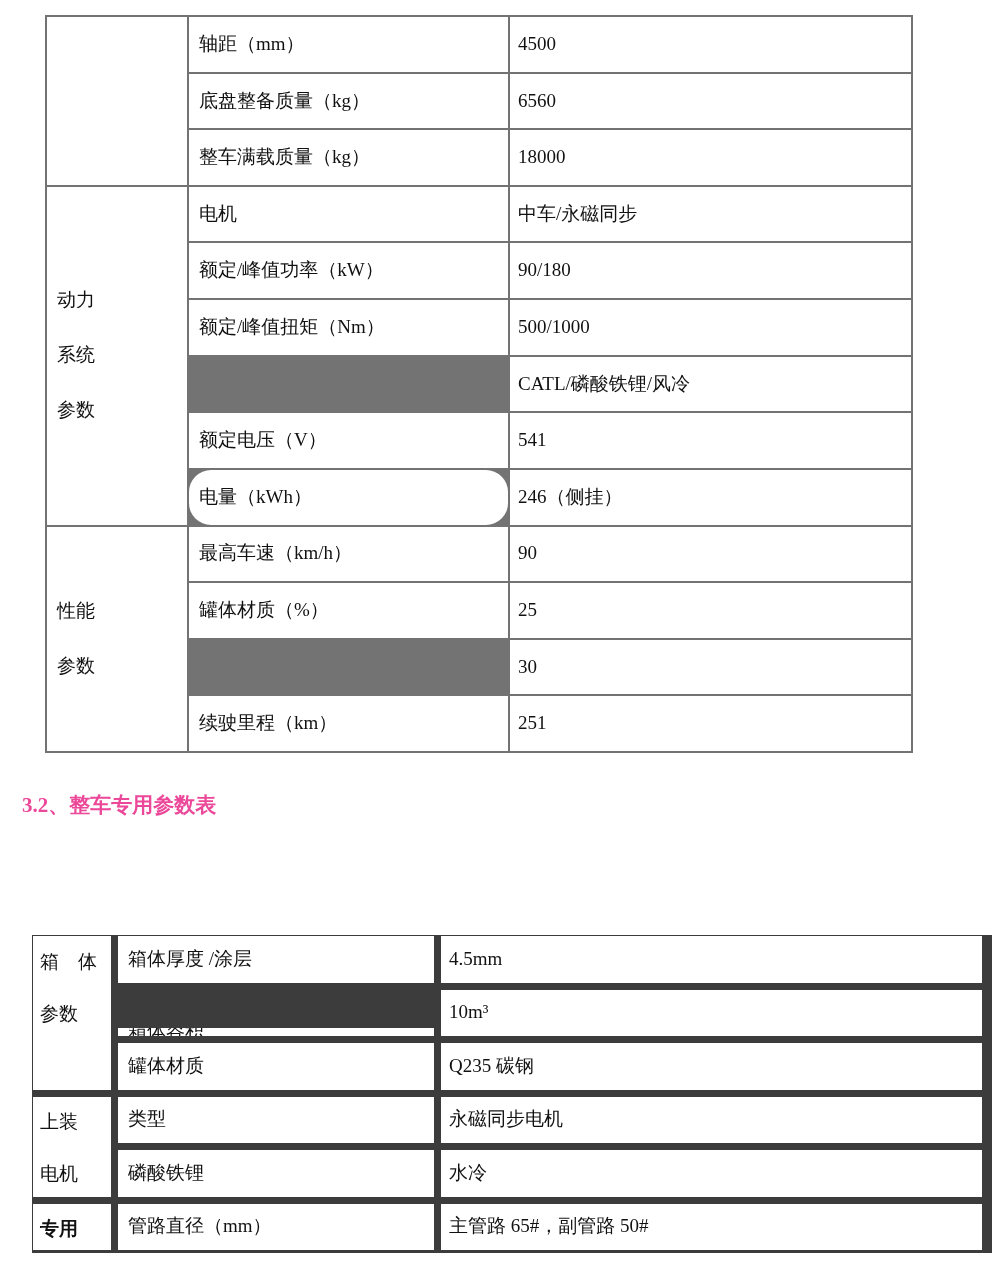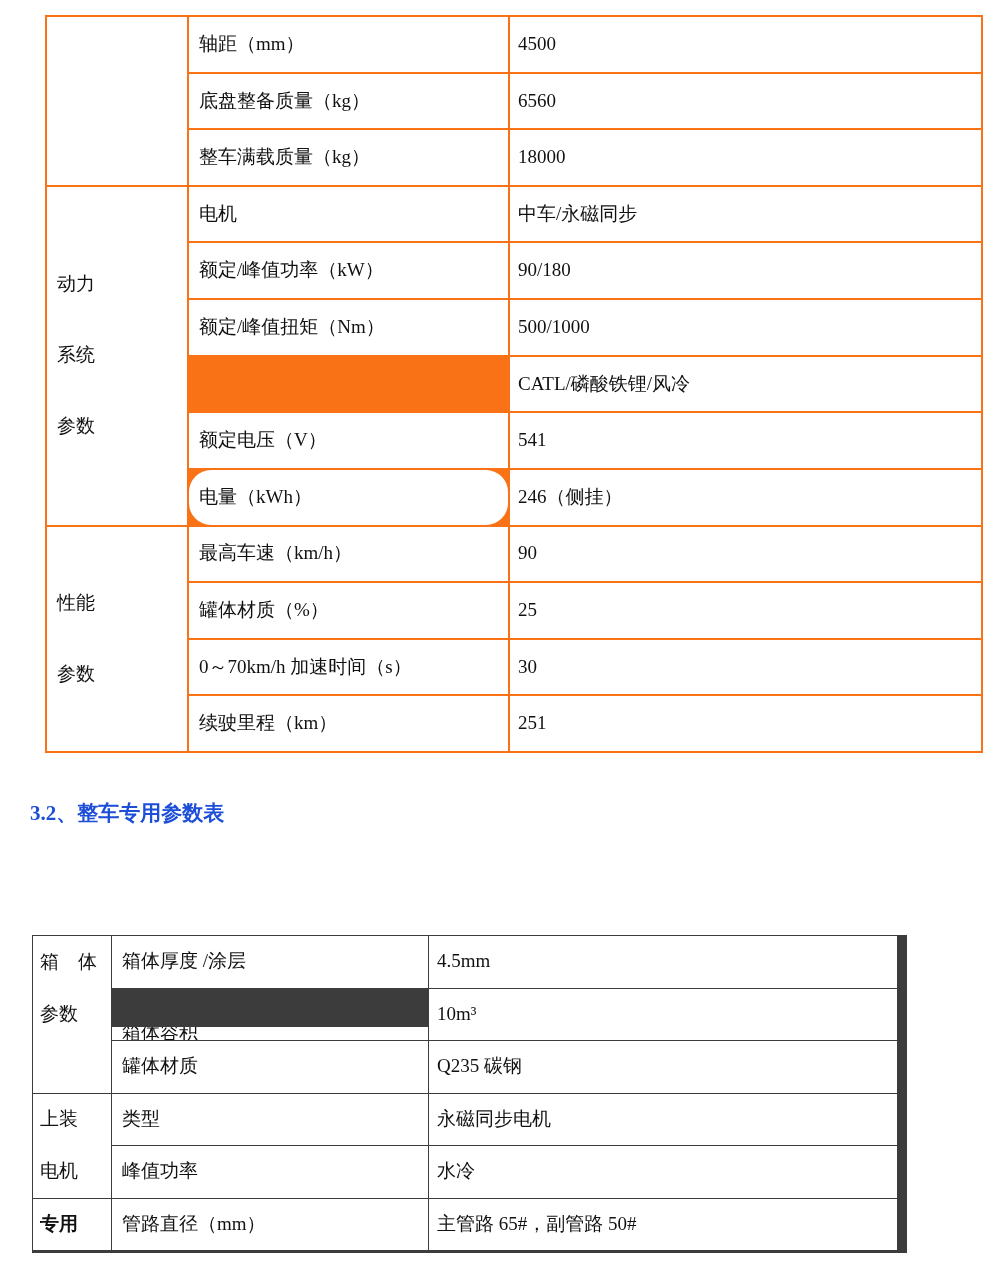--- a/index.html
+++ b/index.html
@@ -12,65 +12,65 @@
     color:#111111;
     overflow:hidden;
   }
   .tbl{
     position:absolute;
     display:grid;
     box-sizing:border-box;
   }
   .t1{
     left:45px; top:15px;
-    width:938px; height:738px;
-    background:#f97316;
+    width:868px; height:738px;
+    background:#737373;
     padding:2px;
     gap:2px;
     grid-template-columns:140px 319px 1fr;
     grid-template-rows:repeat(13,1fr);
   }
   .t2{
     left:32px; top:935px;
-    width:875px; height:318px;
+    width:960px; height:318px;
     background:#3c3c3c;
     padding:1px 10px 3px 1px;
-    gap:1px;
+    gap:7px;
     grid-template-columns:78px 316px 1fr;
     grid-template-rows:repeat(6,1fr);
   }
   .cell{
     background:#ffffff;
     display:flex;
     align-items:center;
     font-size:19px;
     line-height:1.2;
     overflow:hidden;
     white-space:nowrap;
   }
   .label-cell{padding-left:10px;}
   .value-cell{padding-left:8px;}
   .cat-cell{
     flex-direction:column;
     align-items:flex-start;
     padding-left:10px;
   }
-  .t1 .cat-cell{justify-content:center;gap:16px;}
+  .t1 .cat-cell{justify-content:center;}
   .t2 .cat-cell{justify-content:flex-start;padding-left:7px;}
   .cat-line{display:flex;align-items:center;}
   .t1 .cat-line{height:55px;flex:0 0 55px;}
   .t2 .cat-line{height:52px;flex:0 0 52px;}
   .bold{font-weight:bold;}
   .heading{
     position:absolute;
     left:22px; top:791px;
-    margin:8px;
+    margin:0;
     font-size:21px;
     font-weight:bold;
-    color:#1d4ed8;
+    color:#ec4899;
     font-family:"Liberation Serif","DejaVu Serif",serif;
   }
 </style>
 </head>
 <body>
 
 <div class="page">
   <div id="table1" class="tbl t1">
       <div class="cell cat-cell" style="grid-area: 1 / 1 / span 3;"></div>
       <div class="cell label-cell" style="grid-area: 1 / 2;">轴距（mm）</div>
@@ -96,21 +96,20 @@
       <div class="cell label-cell" style="grid-area: 9 / 2; border-radius: 22px;">电量（kWh）</div>
       <div class="cell value-cell" style="grid-area: 9 / 3;">246（侧挂）</div>
       <div class="cell cat-cell" style="grid-area: 10 / 1 / span 4;">
         <div class="cat-line">性能</div>
         <div class="cat-line">参数</div>
       </div>
       <div class="cell label-cell" style="grid-area: 10 / 2;">最高车速（km/h）</div>
       <div class="cell value-cell" style="grid-area: 10 / 3;">90</div>
       <div class="cell label-cell" style="grid-area: 11 / 2;">罐体材质（%）</div>
       <div class="cell value-cell" style="grid-area: 11 / 3;">25</div>
-      <div class="cell label-cell" style="grid-area: 12 / 2;">0～70km/h 加速时间（s）</div>
       <div class="cell value-cell" style="grid-area: 12 / 3;">30</div>
       <div class="cell label-cell" style="grid-area: 13 / 2;">续驶里程（km）</div>
       <div class="cell value-cell" style="grid-area: 13 / 3;">251</div>
     </div>
   <div class="heading">3.2、整车专用参数表</div>
   <div id="table2" class="tbl t2">
       <div class="cell cat-cell" style="grid-area: 1 / 1 / span 3;">
         <div class="cat-line">箱　体</div>
         <div class="cat-line">参数</div>
       </div>
@@ -119,21 +118,21 @@
       <div class="cell label-cell" style="grid-area: 2 / 2; margin-top: 38px;">箱体容积</div>
       <div class="cell value-cell" style="grid-area: 2 / 3;">10m³</div>
       <div class="cell label-cell" style="grid-area: 3 / 2;">罐体材质</div>
       <div class="cell value-cell" style="grid-area: 3 / 3;">Q235 碳钢</div>
       <div class="cell cat-cell" style="grid-area: 4 / 1 / span 2;">
         <div class="cat-line">上装</div>
         <div class="cat-line">电机</div>
       </div>
       <div class="cell value-cell" style="grid-area: 4 / 3;">永磁同步电机</div>
       <div class="cell label-cell" style="grid-area: 4 / 2;">类型</div>
-      <div class="cell label-cell" style="grid-area: 5 / 2;">峰值功率</div>
+      <div class="cell label-cell" style="grid-area: 5 / 2;">磷酸铁锂</div>
       <div class="cell value-cell" style="grid-area: 5 / 3;">水冷</div>
       <div class="cell cat-cell bold" style="grid-area: 6 / 1 / span 1;">
         <div class="cat-line">专用</div>
       </div>
       <div class="cell label-cell" style="grid-area: 6 / 2;">管路直径（mm）</div>
       <div class="cell value-cell" style="grid-area: 6 / 3;">主管路 65#，副管路 50#</div>
     </div>
 </div>
 
 </body></html>

